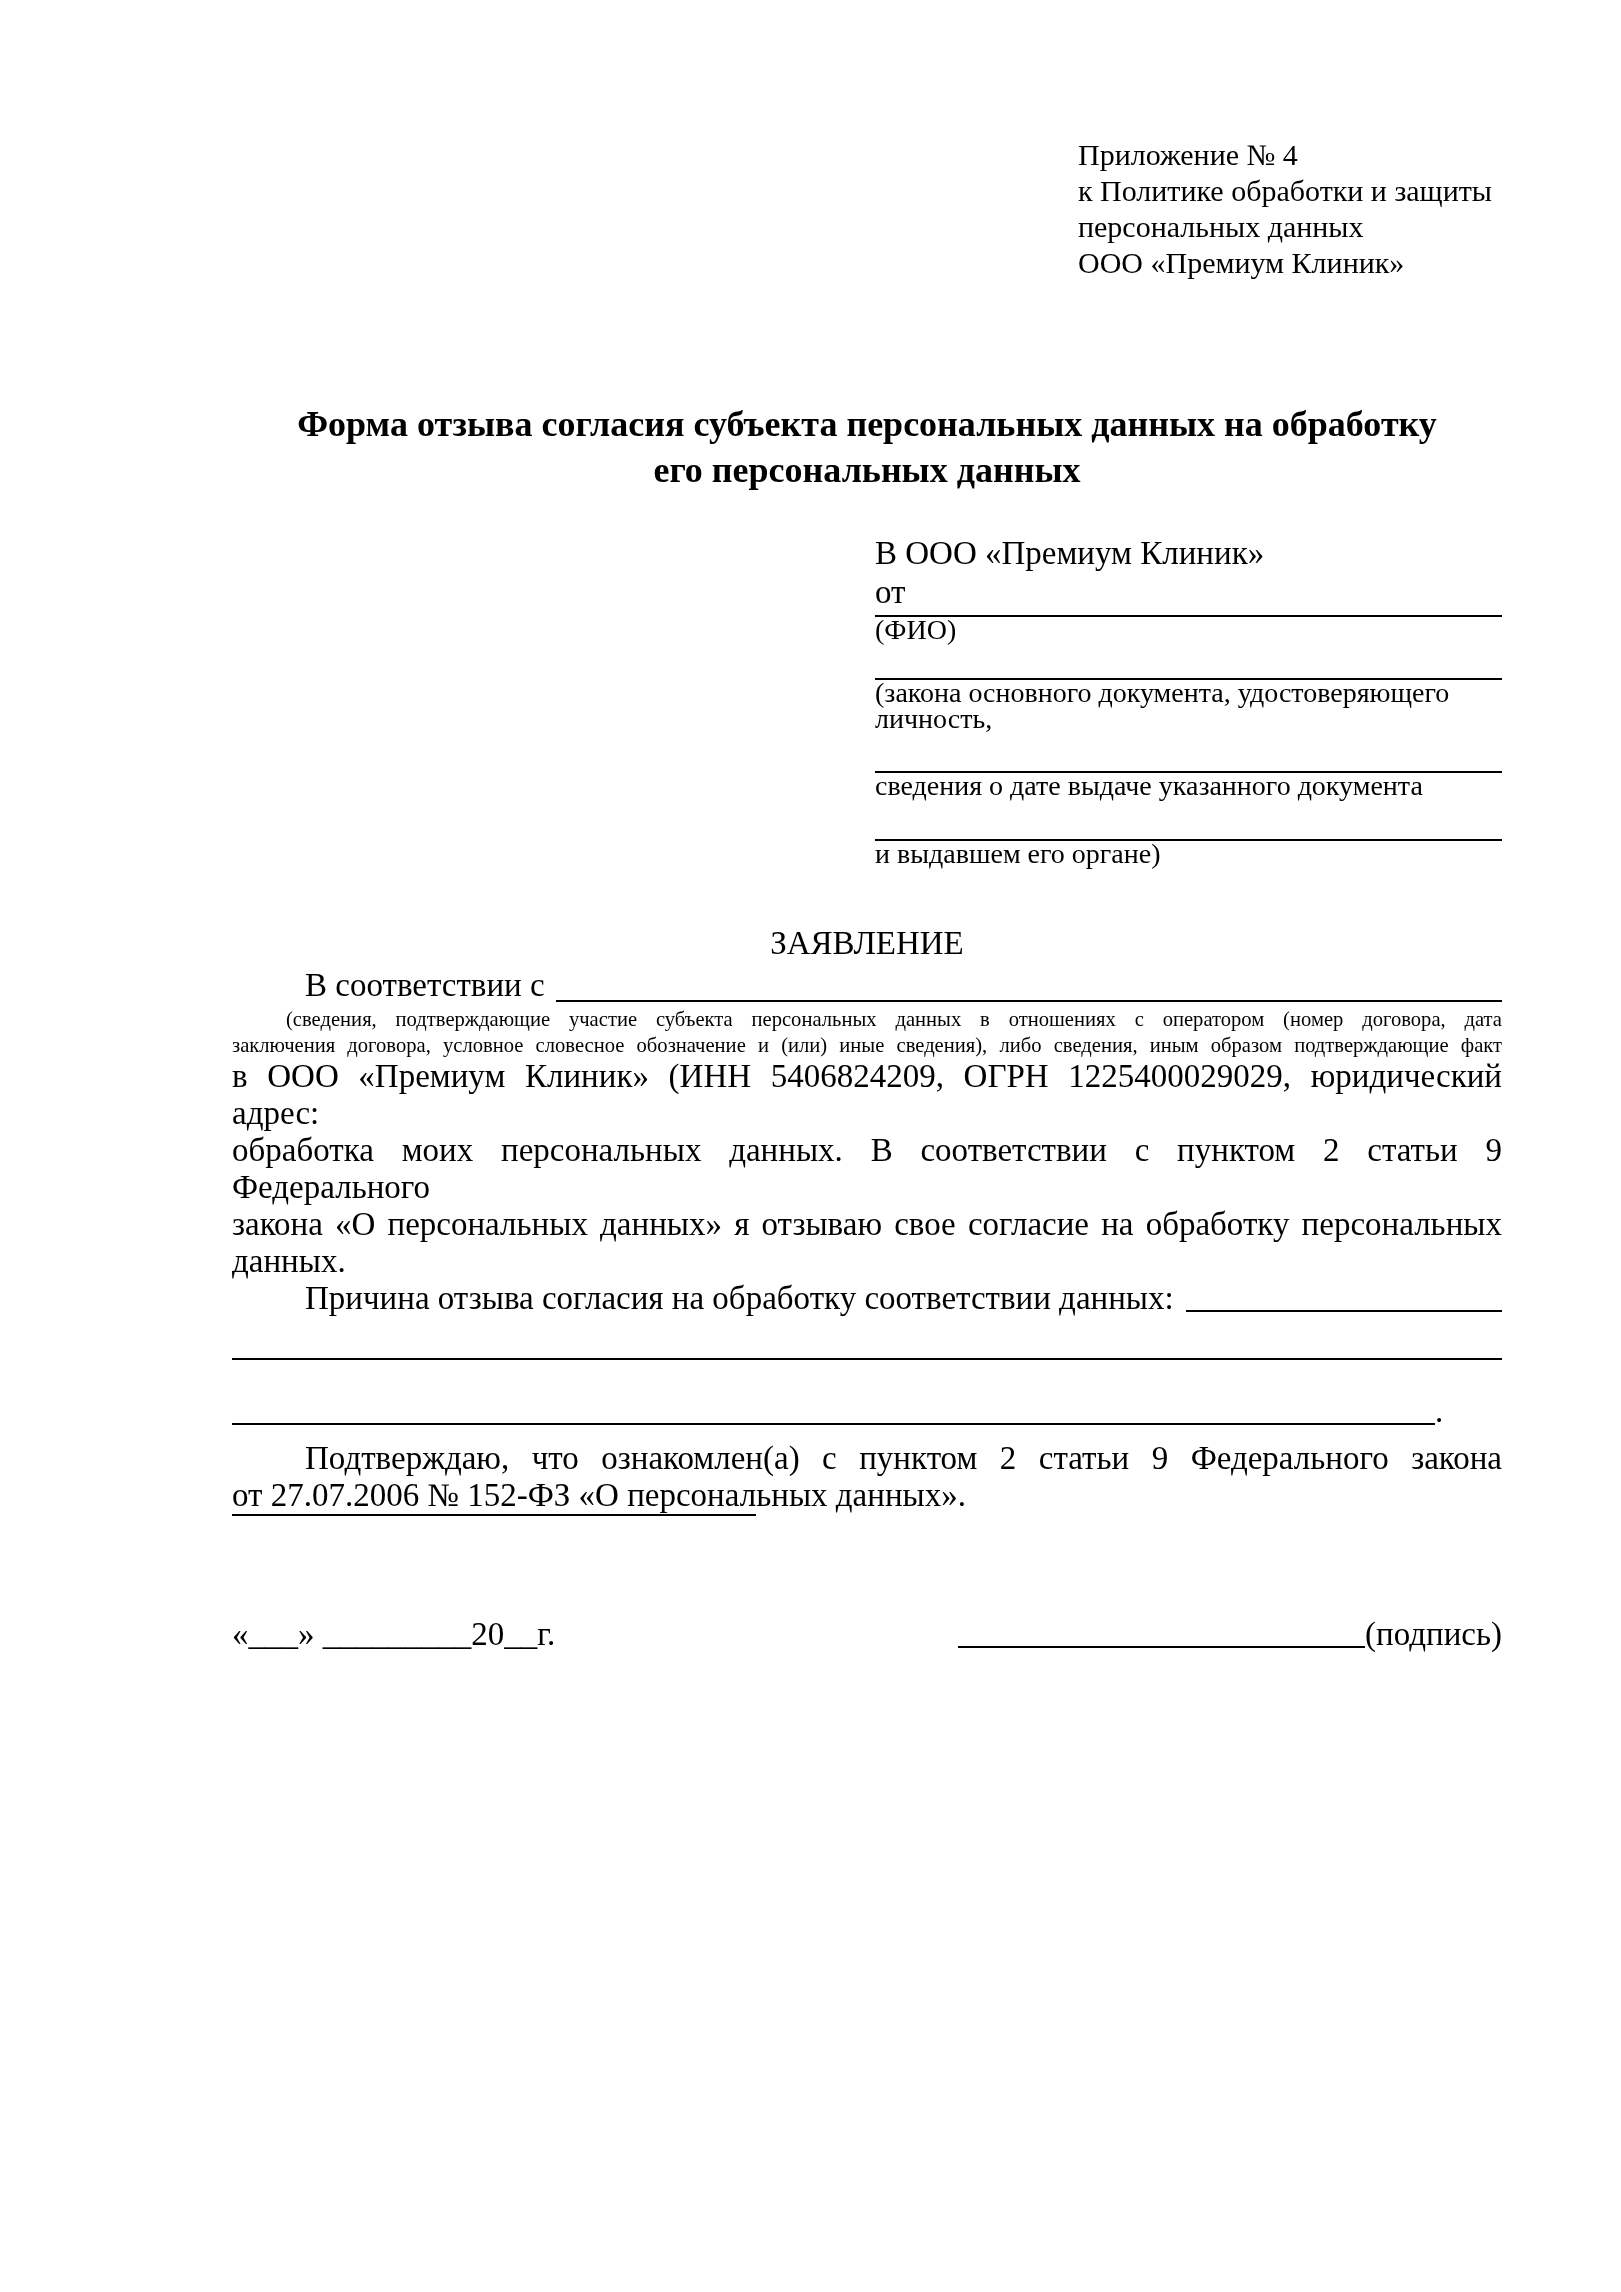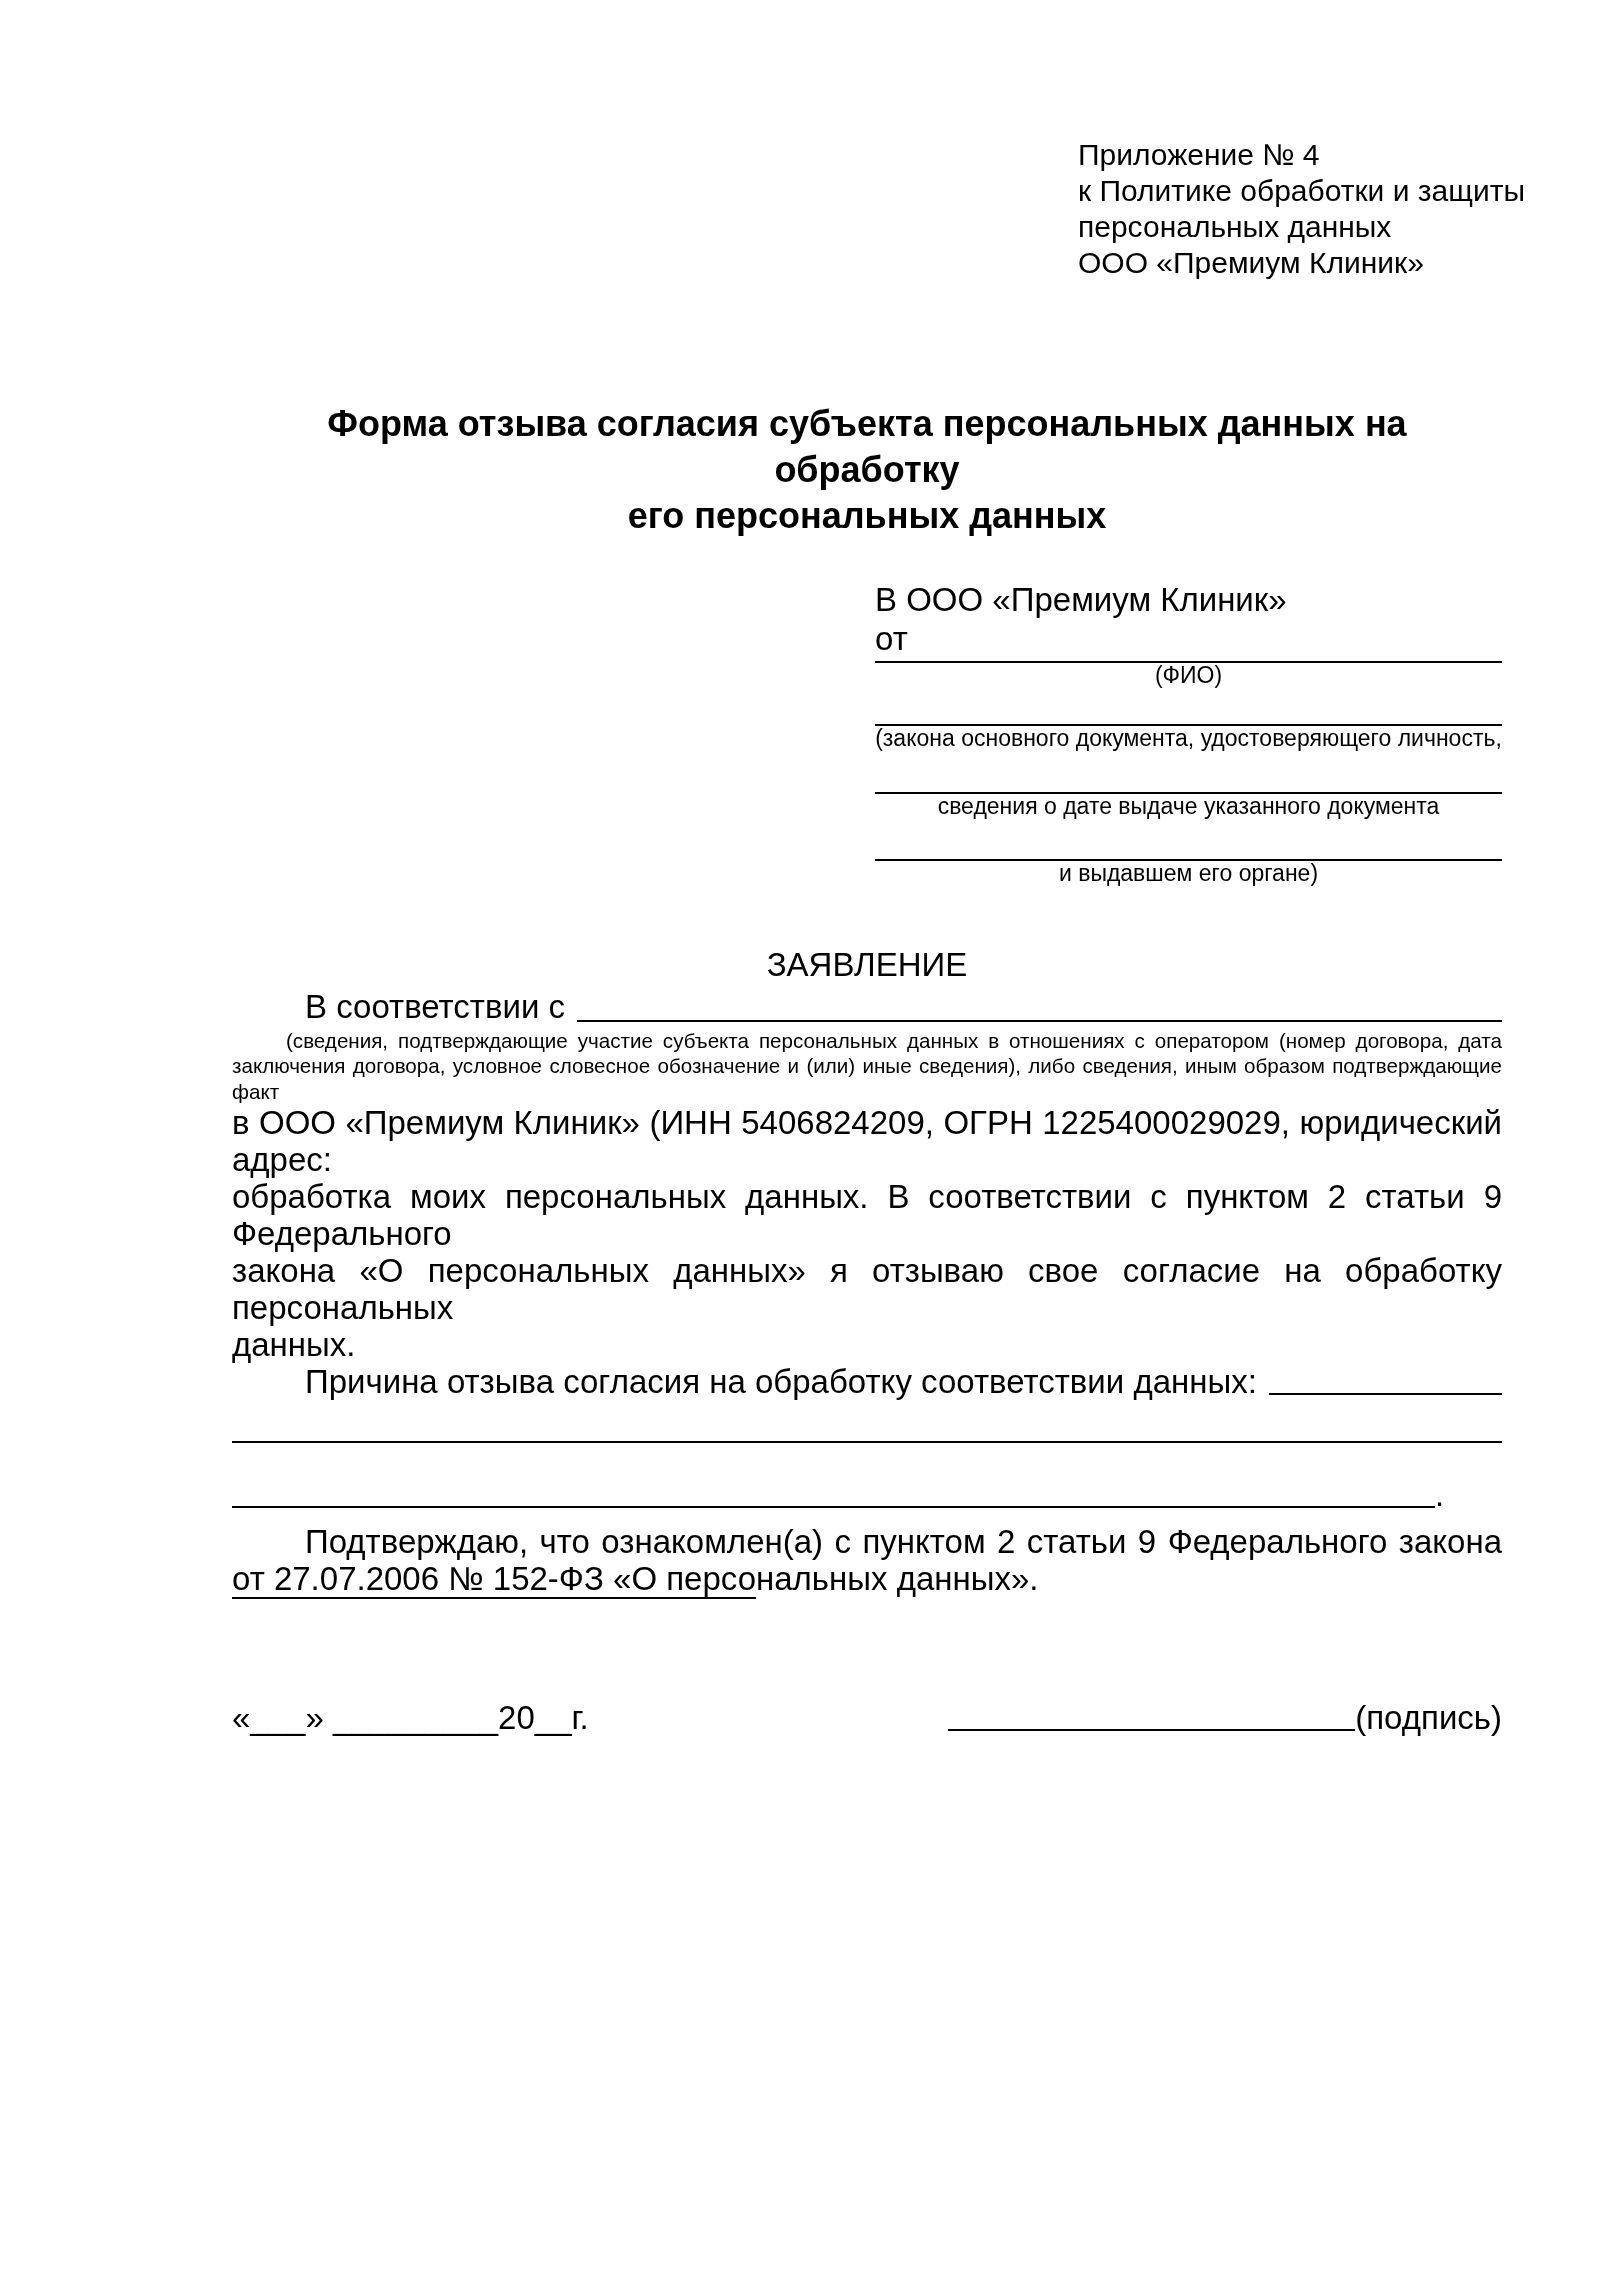--- a/index.html
+++ b/index.html
@@ -2,21 +2,21 @@
 <html lang="ru"><head>
 <meta charset="utf-8">
 <style>
   html, body { margin: 0; padding: 0; background: #ffffff; }
   .page {
     position: relative;
     width: 1621px;
     height: 2293px;
     background: #ffffff;
     color: #000000;
-    font-family: Liberation Sans, sans-serif;
+    font-family: Liberation Serif, serif;
     box-sizing: border-box;
     padding: 137px 119px 0 232px;
     overflow: hidden;
   }
   
   .header-note {
     margin-left: 846px;
     font-size: 30px;
     line-height: 36px;
     white-space: nowrap;
@@ -37,23 +37,23 @@
   }
   .recipient .rec-text {
     font-size: 33px;
     line-height: 39px;
   }
   .blank-field .line {
     border-bottom: 2.9px solid #000;
     height: 0;
   }
   .blank-field .cap {
-    font-size: 23px;
+    font-size: 28px;
     line-height: 25.5px;
-    text-align: center;
+    text-align: left;
   }
   .blank-field.f1 .line { margin-top: 2.9px; }
   .blank-field.f2 .line { margin-top: 36px; }
   .blank-field.f3 .line { margin-top: 40px; }
   .blank-field.f4 .line { margin-top: 40px; }
   
   .statement-heading {
     margin-top: 57px;
     text-align: center;
     font-size: 33px;

